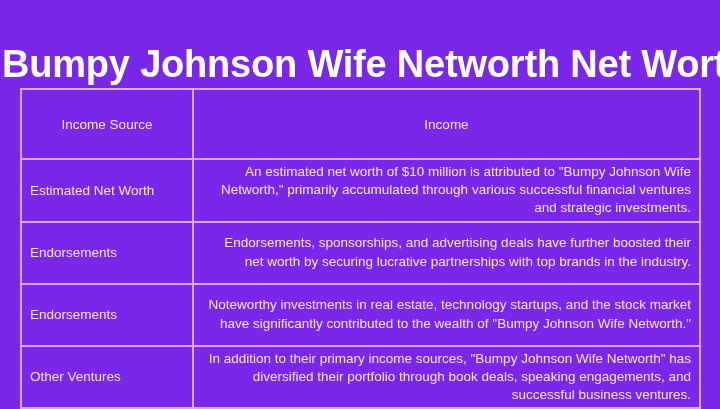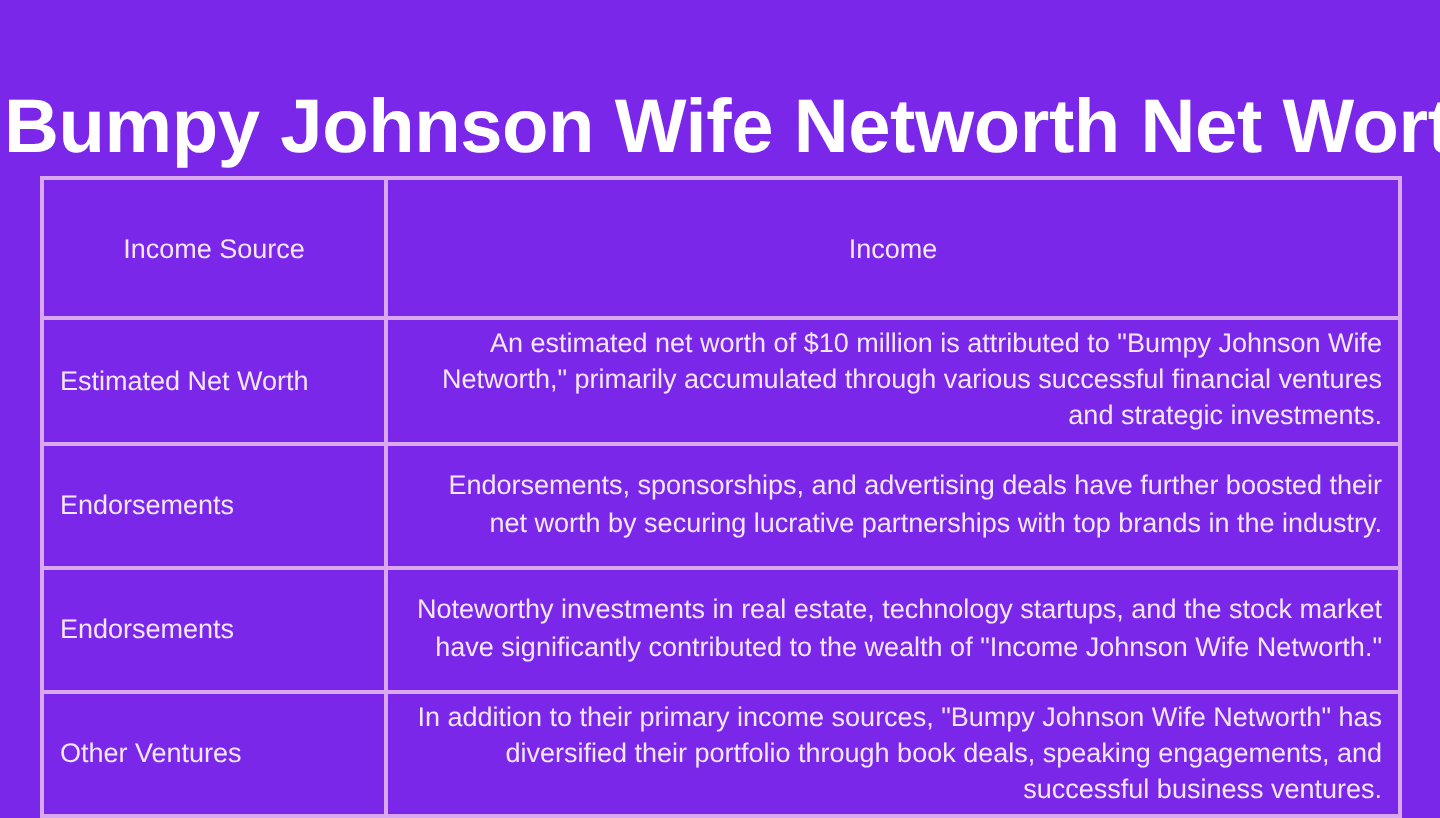--- a/index.html
+++ b/index.html
@@ -101,21 +101,21 @@
         <tr>
           <td class="cell-source">Estimated Net Worth</td>
           <td class="cell-details">An estimated net worth of $10 million is attributed to "Bumpy Johnson Wife Networth," primarily accumulated through various successful financial ventures and strategic investments.</td>
         </tr>
         <tr>
           <td class="cell-source">Endorsements</td>
           <td class="cell-details">Endorsements, sponsorships, and advertising deals have further boosted their net worth by securing lucrative partnerships with top brands in the industry.</td>
         </tr>
         <tr>
           <td class="cell-source">Endorsements</td>
-          <td class="cell-details">Noteworthy investments in real estate, technology startups, and the stock market have significantly contributed to the wealth of "Income Johnson Wife Networth."</td>
+          <td class="cell-details">Noteworthy investments in real estate, technology startups, and the stock market have significantly contributed to the wealth of "Bumpy Johnson Wife Networth."</td>
         </tr>
         <tr>
           <td class="cell-source">Other Ventures</td>
           <td class="cell-details">In addition to their primary income sources, "Bumpy Johnson Wife Networth" has diversified their portfolio through book deals, speaking engagements, and successful business ventures.</td>
         </tr>
       </tbody>
     </table>
   </div>
 
 </div>

